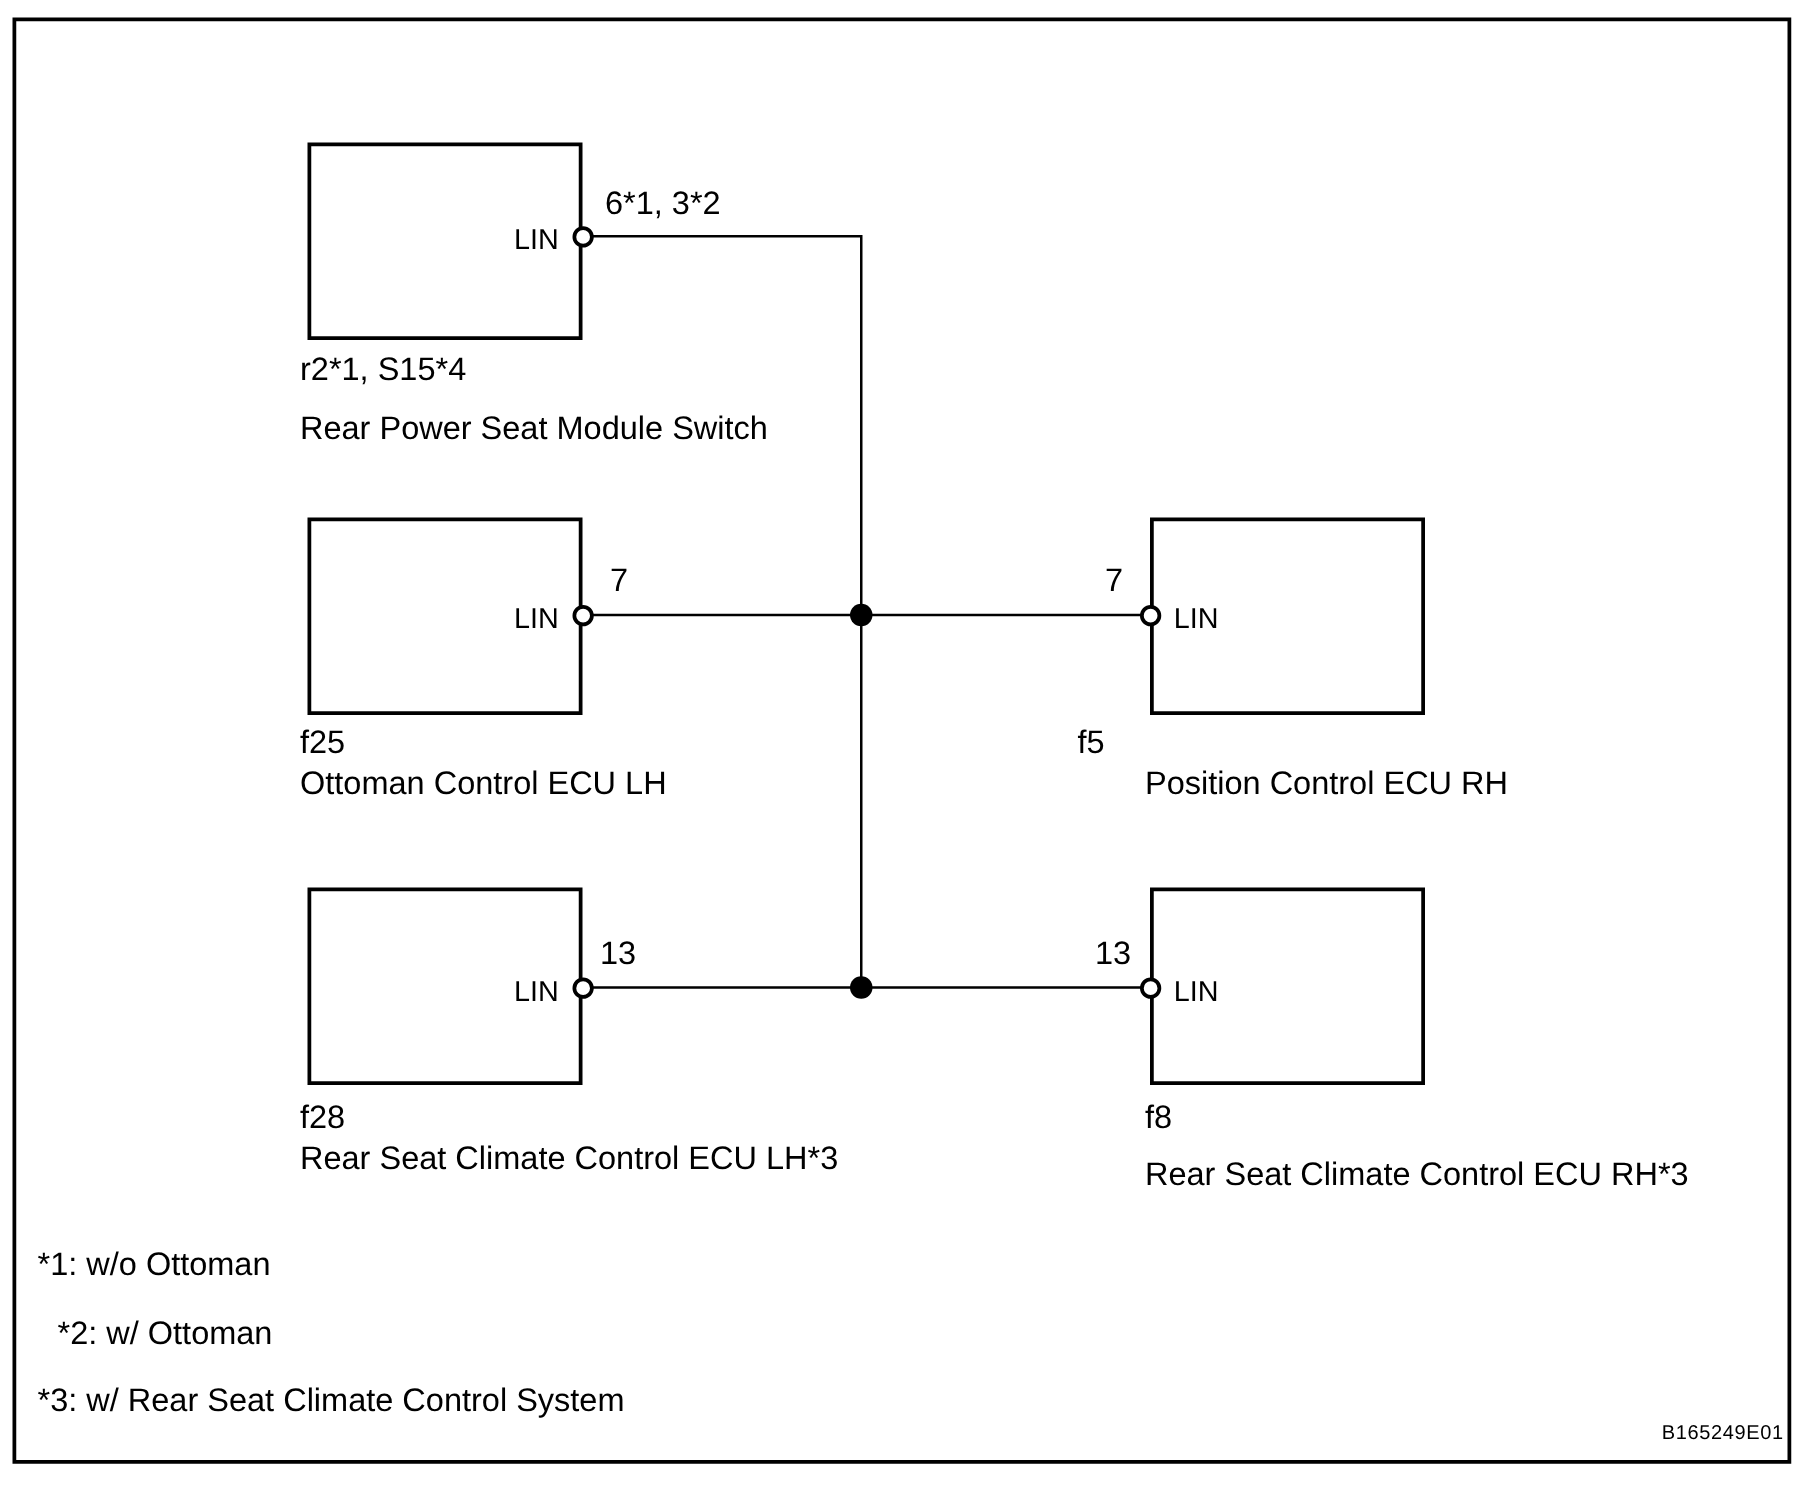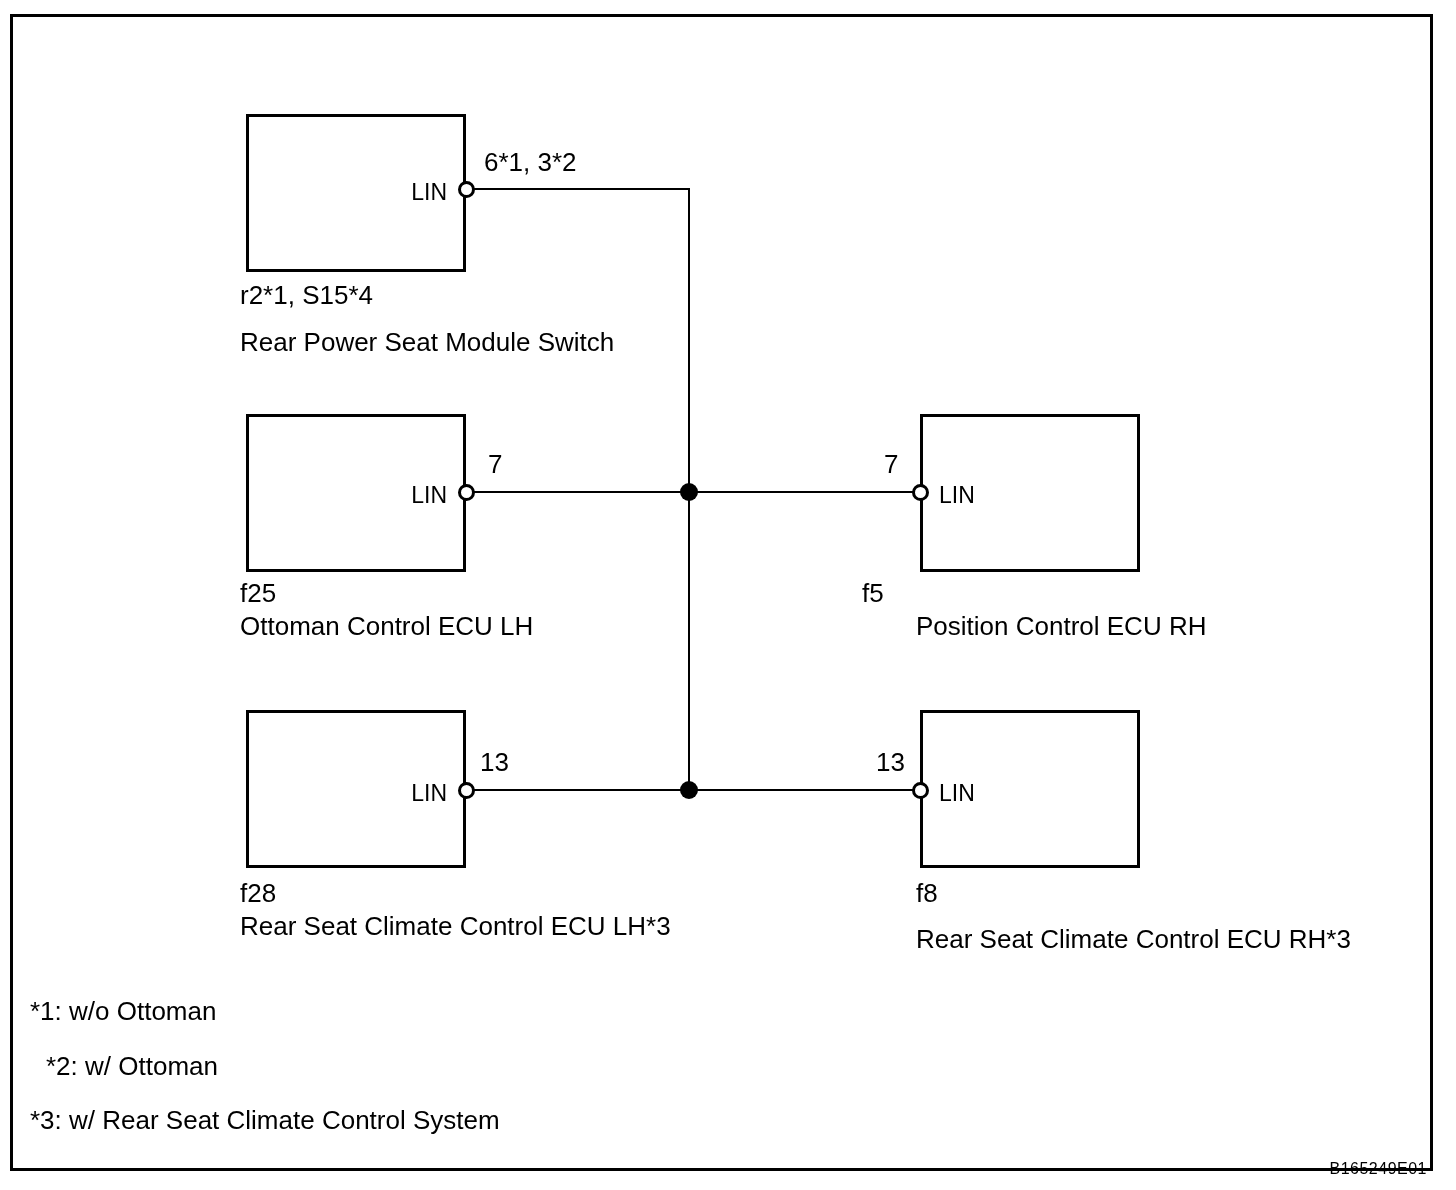--- a/index.html
+++ b/index.html
@@ -79,21 +79,20 @@
     line-height: 30px;
     white-space: nowrap;
   }
   .figcode {
     position: absolute;
     right: 29px;
     top: 1138px;
     font-size: 16px;
     line-height: 18px;
     letter-spacing: 0.5px;
-    margin-top: 22px;
   }
 </style>
 </head>
 <body>
 
 <div class="frame"></div>
 
 <div class="wire" style="left:466px; top:188px; width:223px; height:2px;"></div>
 <div class="wire" style="left:688px; top:188px; width:2px; height:603px;"></div>
 <div class="wire" style="left:466px; top:491px; width:454px; height:2px;"></div>

